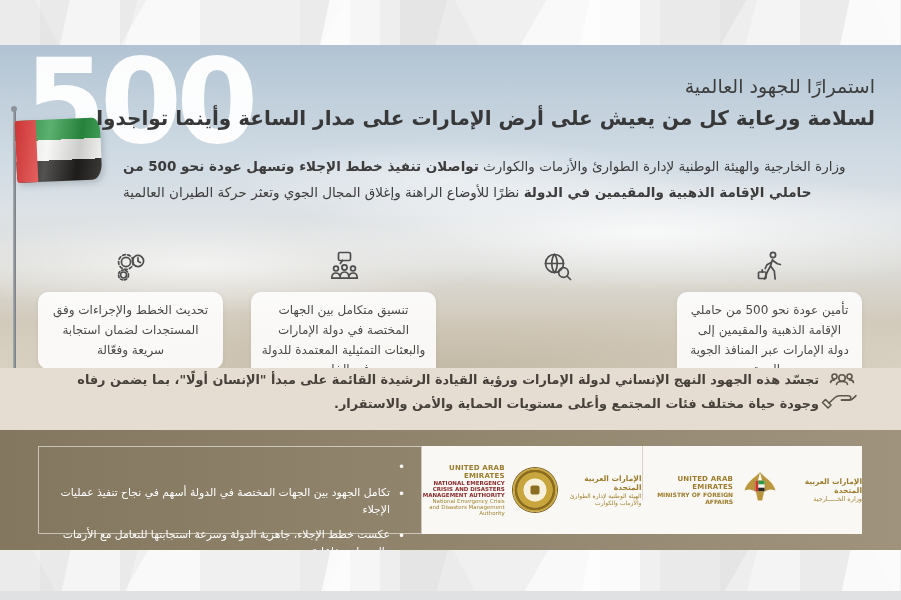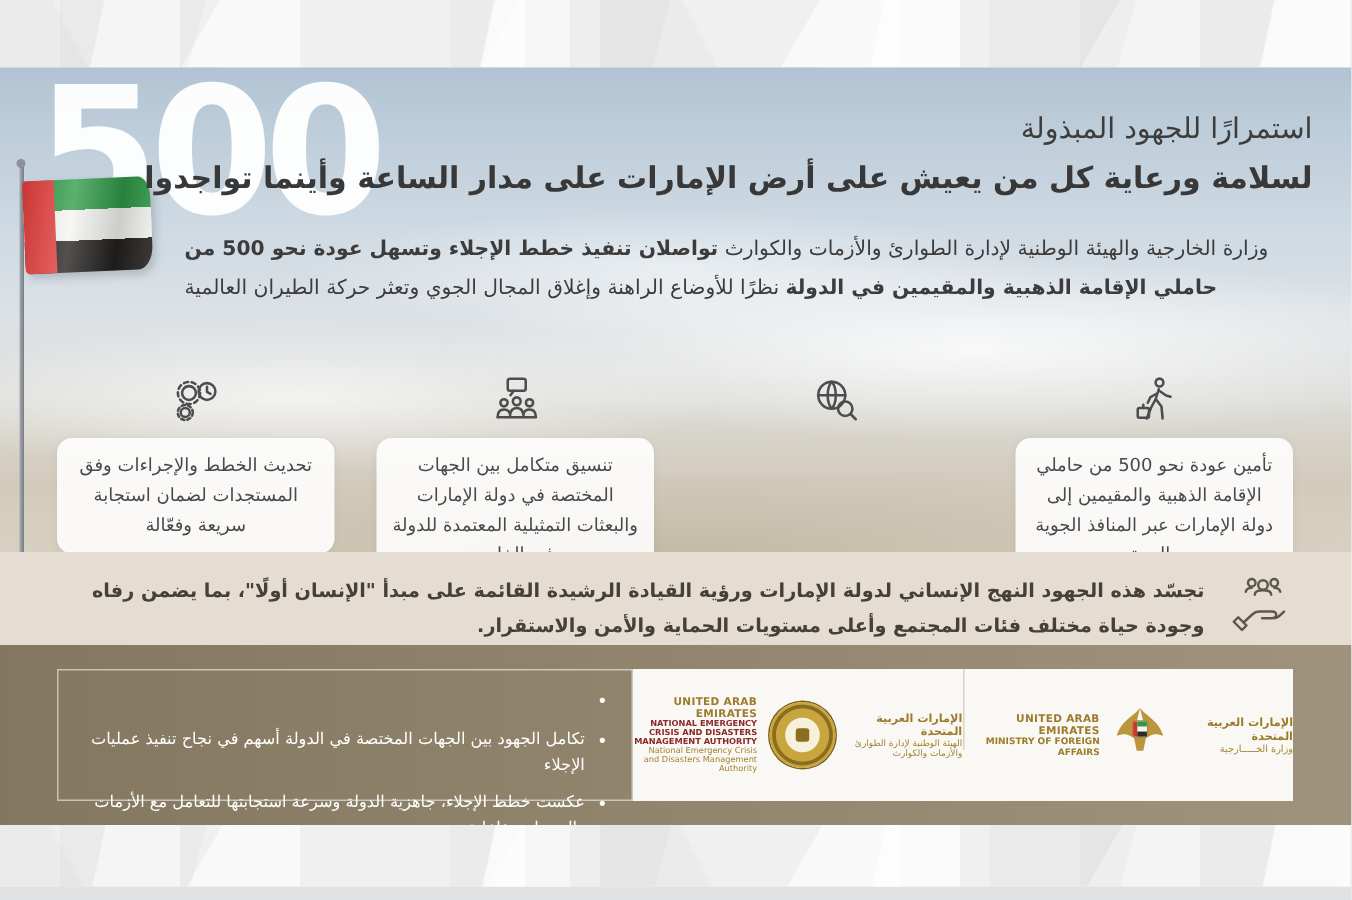--- a/index.html
+++ b/index.html
@@ -62,21 +62,21 @@
   .card-col { width:190px; display:flex; flex-direction:column; align-items:center; }
   .card-icon { height:38px; display:flex; align-items:flex-end; justify-content:center; margin-bottom:7px; }
   .card-icon svg { stroke:#4d4d4d; fill:none; stroke-width:1.7; stroke-linecap:round; stroke-linejoin:round; }
   .card { width:100%; min-height:71px; background:rgba(255,255,255,0.88); border-radius:10px;
     display:flex; align-items:center; justify-content:center; padding:9px 10px;
     font-size:12px; line-height:1.65; color:#494949; text-align:center; direction:rtl;
     box-shadow:0 1px 4px rgba(80,90,100,0.10); }
 
   
   .note-strip { position:absolute; left:0; top:368px; width:901px; height:62px; background:#e5ddd1;
-    display:flex; flex-direction:row-reverse; align-items:flex-end; padding:0 36px; gap:16px; }
+    display:flex; flex-direction:row-reverse; align-items:flex-start; padding:0 36px; }
   .note-icon svg { stroke:#5d564c; fill:none; stroke-width:1.6; stroke-linecap:round; stroke-linejoin:round; }
   .note-text { flex:1; direction:rtl; text-align:right; font-size:12.8px; font-weight:600;
     line-height:1.85; color:#46403a; }
 
   
   .footer-band { position:absolute; left:0; top:430px; width:901px; height:120px;
     background:linear-gradient(90deg,#84775f 0%, #8e8169 35%, #a0937e 100%); }
   .bullets-box { position:absolute; left:38px; top:16px; width:384px; height:88px;
     border:1px solid rgba(255,255,255,0.55); padding:11px 16px; direction:rtl; }
   .bullets-box ul { list-style:none; }
@@ -111,21 +111,21 @@
   <div class="deco-strip deco-top"></div>
 
   <div class="hero">
     <div class="big-number">500</div>
 
     <div class="flag-pole"></div>
     <div class="flag-finial"></div>
     <div class="flag"></div>
 
     <div class="headline">
-      <div class="h-line1">استمرارًا للجهود المبذولة</div>
+      <div class="h-line1">استمرارًا للجهود العالمية</div>
       <div class="h-line2">لسلامة ورعاية كل من يعيش على أرض الإمارات على مدار الساعة وأينما تواجدوا</div>
     </div>
 
     <p class="intro"><span>وزارة الخارجية والهيئة الوطنية لإدارة الطوارئ والأزمات والكوارث </span><span class="b">تواصلان تنفيذ خطط الإجلاء وتسهل عودة نحو 500 من حاملي الإقامة الذهبية والمقيمين في الدولة</span><span> نظرًا للأوضاع الراهنة وإغلاق المجال الجوي وتعثر حركة الطيران العالمية</span></p>
 
 
     <div class="cards-row">
 
       <div class="card-col">
         <div class="card-icon">

